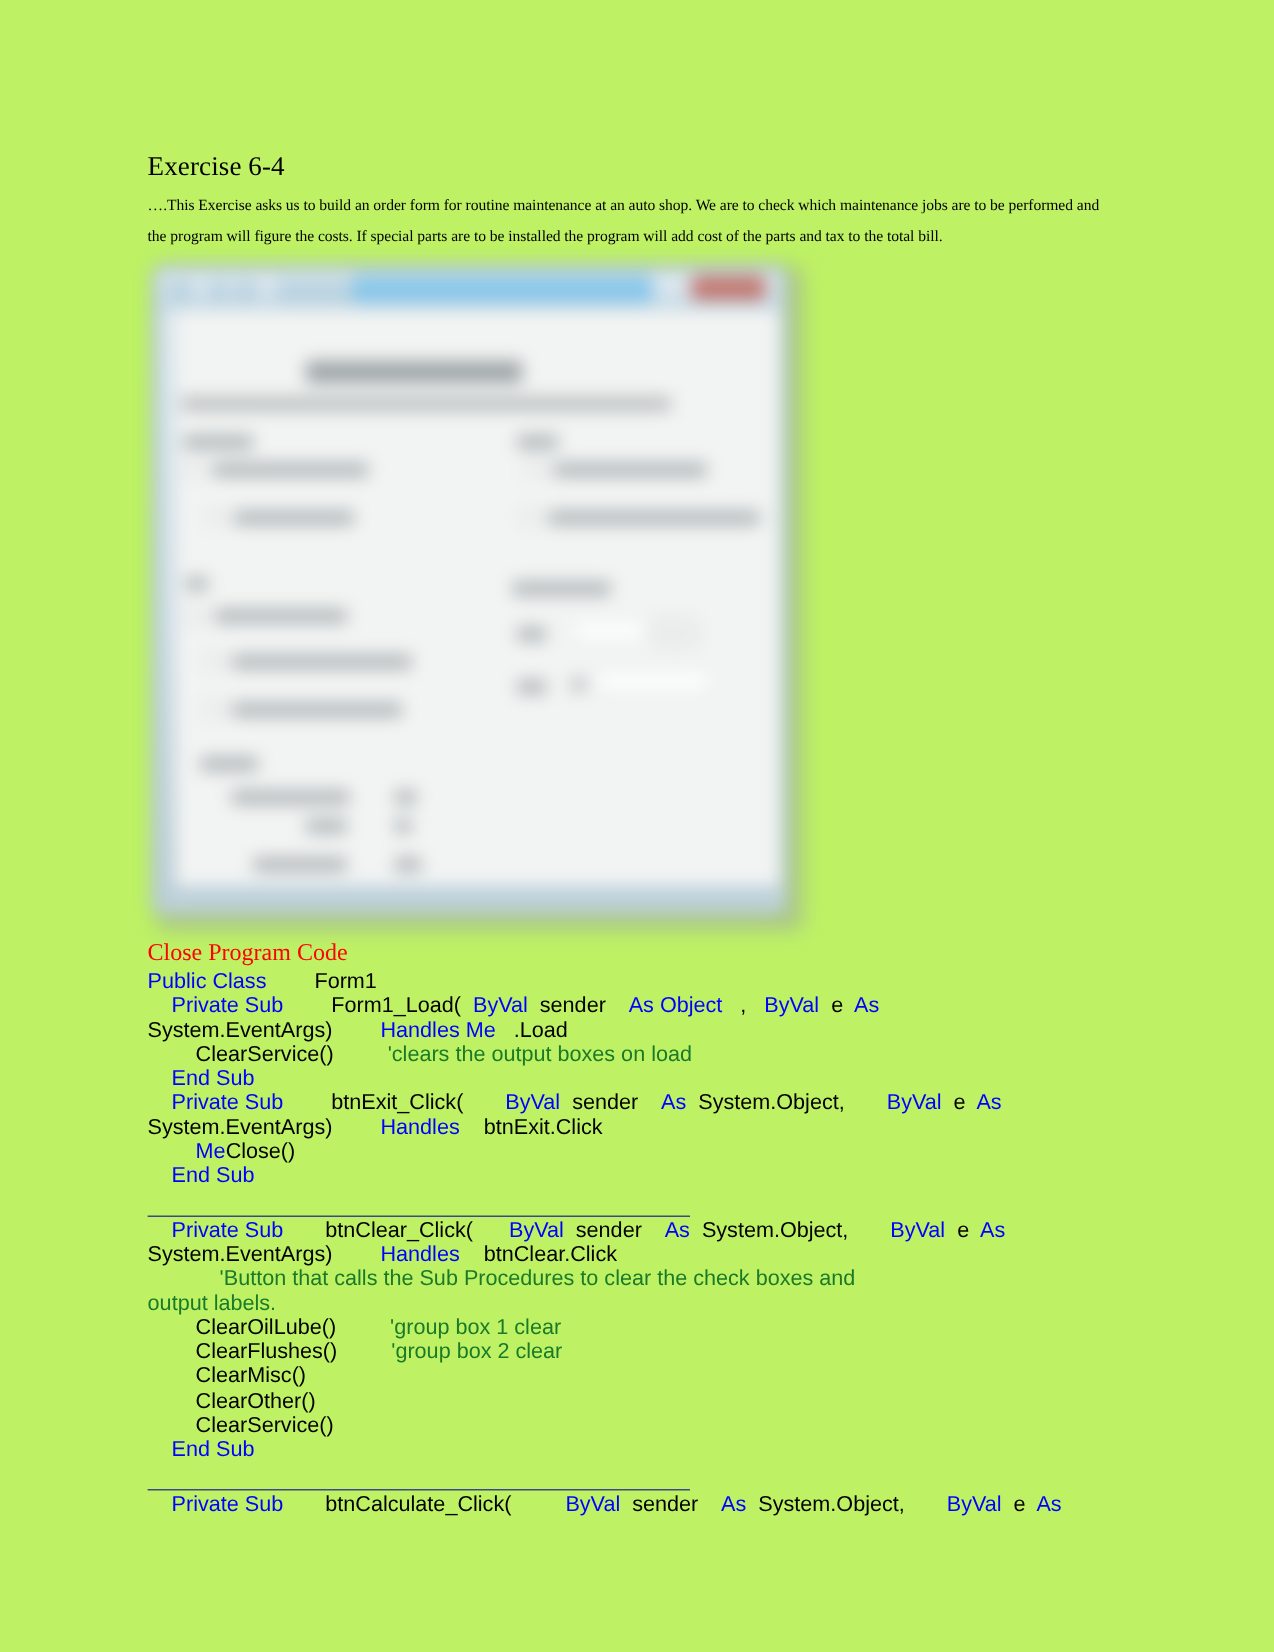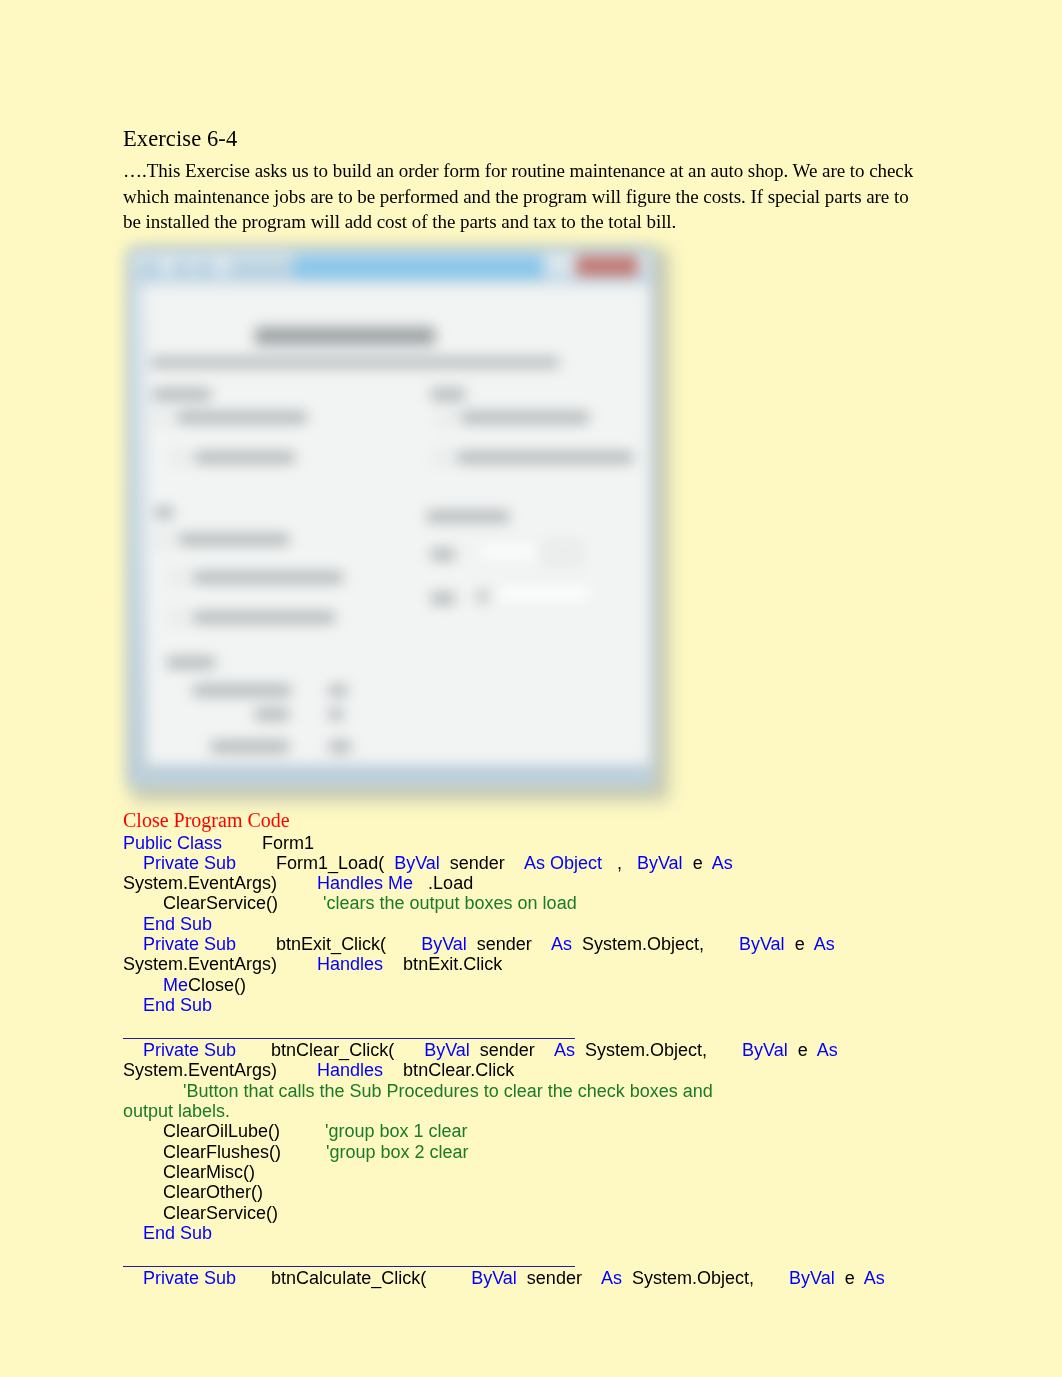--- a/index.html
+++ b/index.html
@@ -14,41 +14,41 @@
     font-family: "Liberation Serif", "DejaVu Serif", serif;
     color: #000000;
     overflow: hidden;
   }
 
   .page {
     position: absolute;
     left: 0; top: 0;
     width: 1062px;
     height: 1377px;
-    background: #fef9c3;
+    background: #bef264;
   }
 
   .content {
     position: absolute;
     left: 123px;
     top: 124px;
     width: 806px;
   }
 
   
   .doc-title {
     font-size: 22.5px;
     line-height: 30px;
     font-weight: normal;
     margin: 0 0 4px 0;
     letter-spacing: 0.1px;
   }
 
   .intro {
-    font-size: 19px;
+    font-size: 13px;
     line-height: 25.5px;
     margin: 0;
     text-align: left;
     letter-spacing: -0.05px;
   }
 
   
   .shot-wrap {
     position: relative;
     margin-top: 6px;

